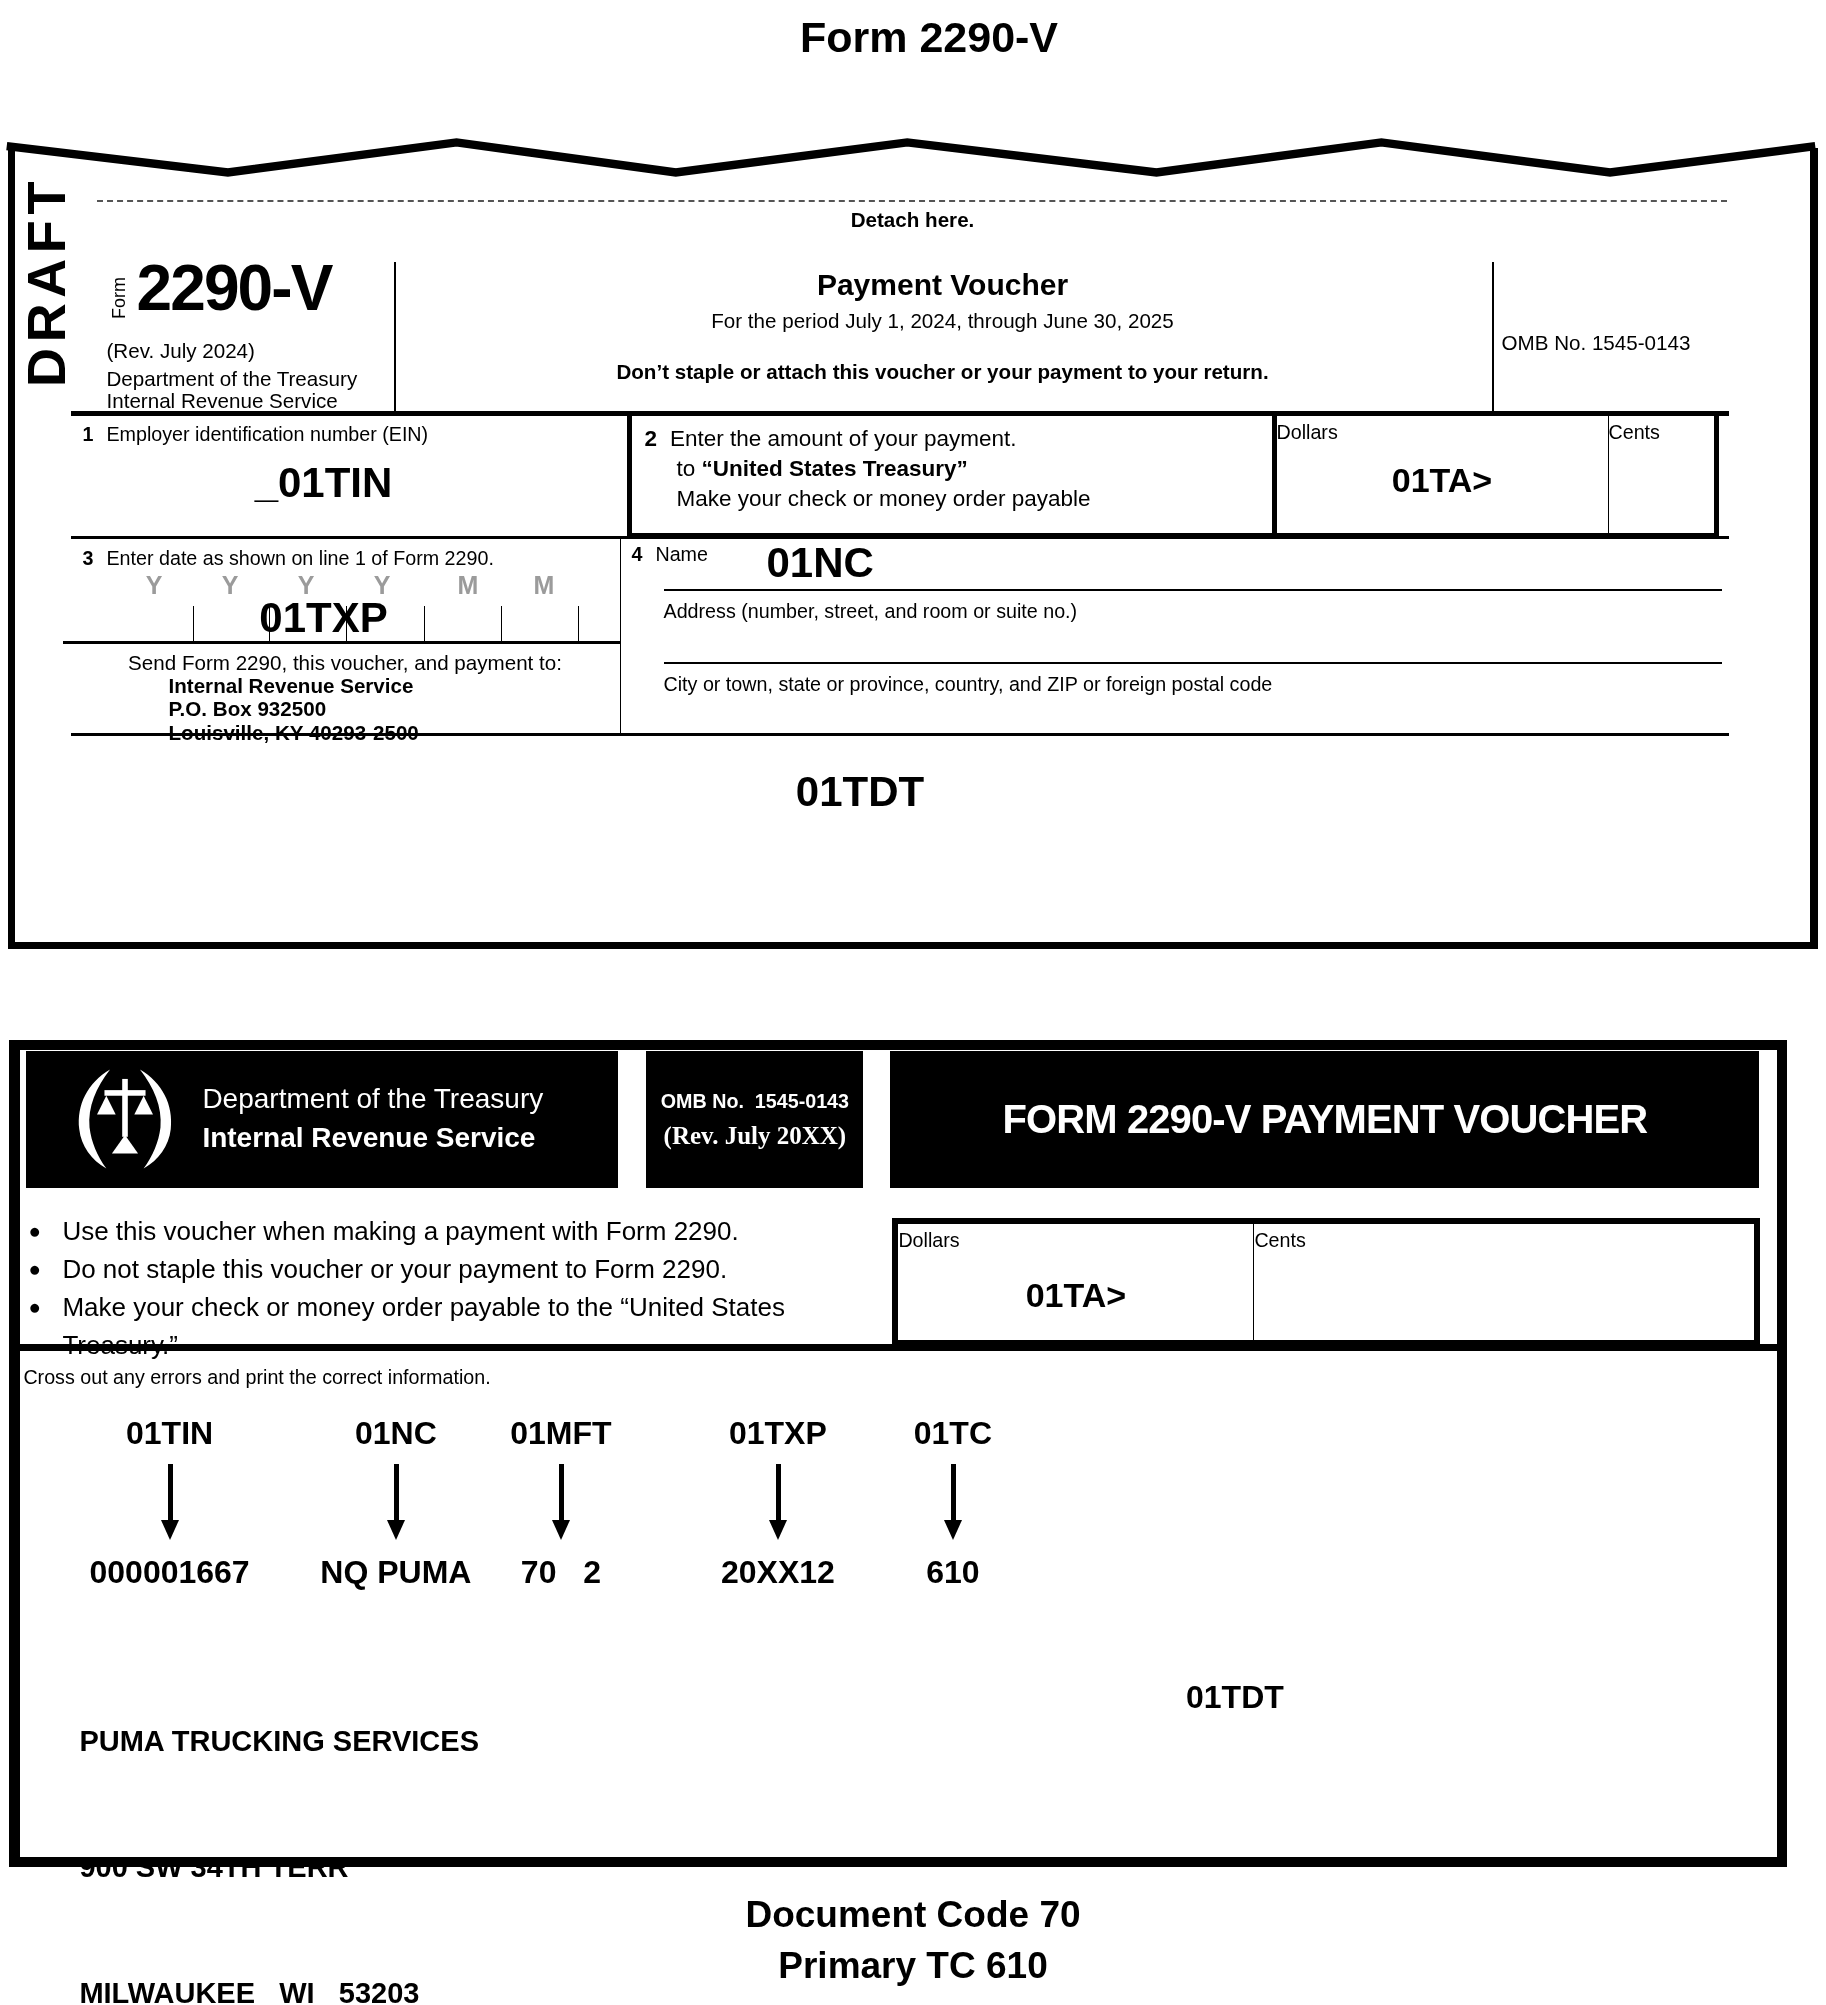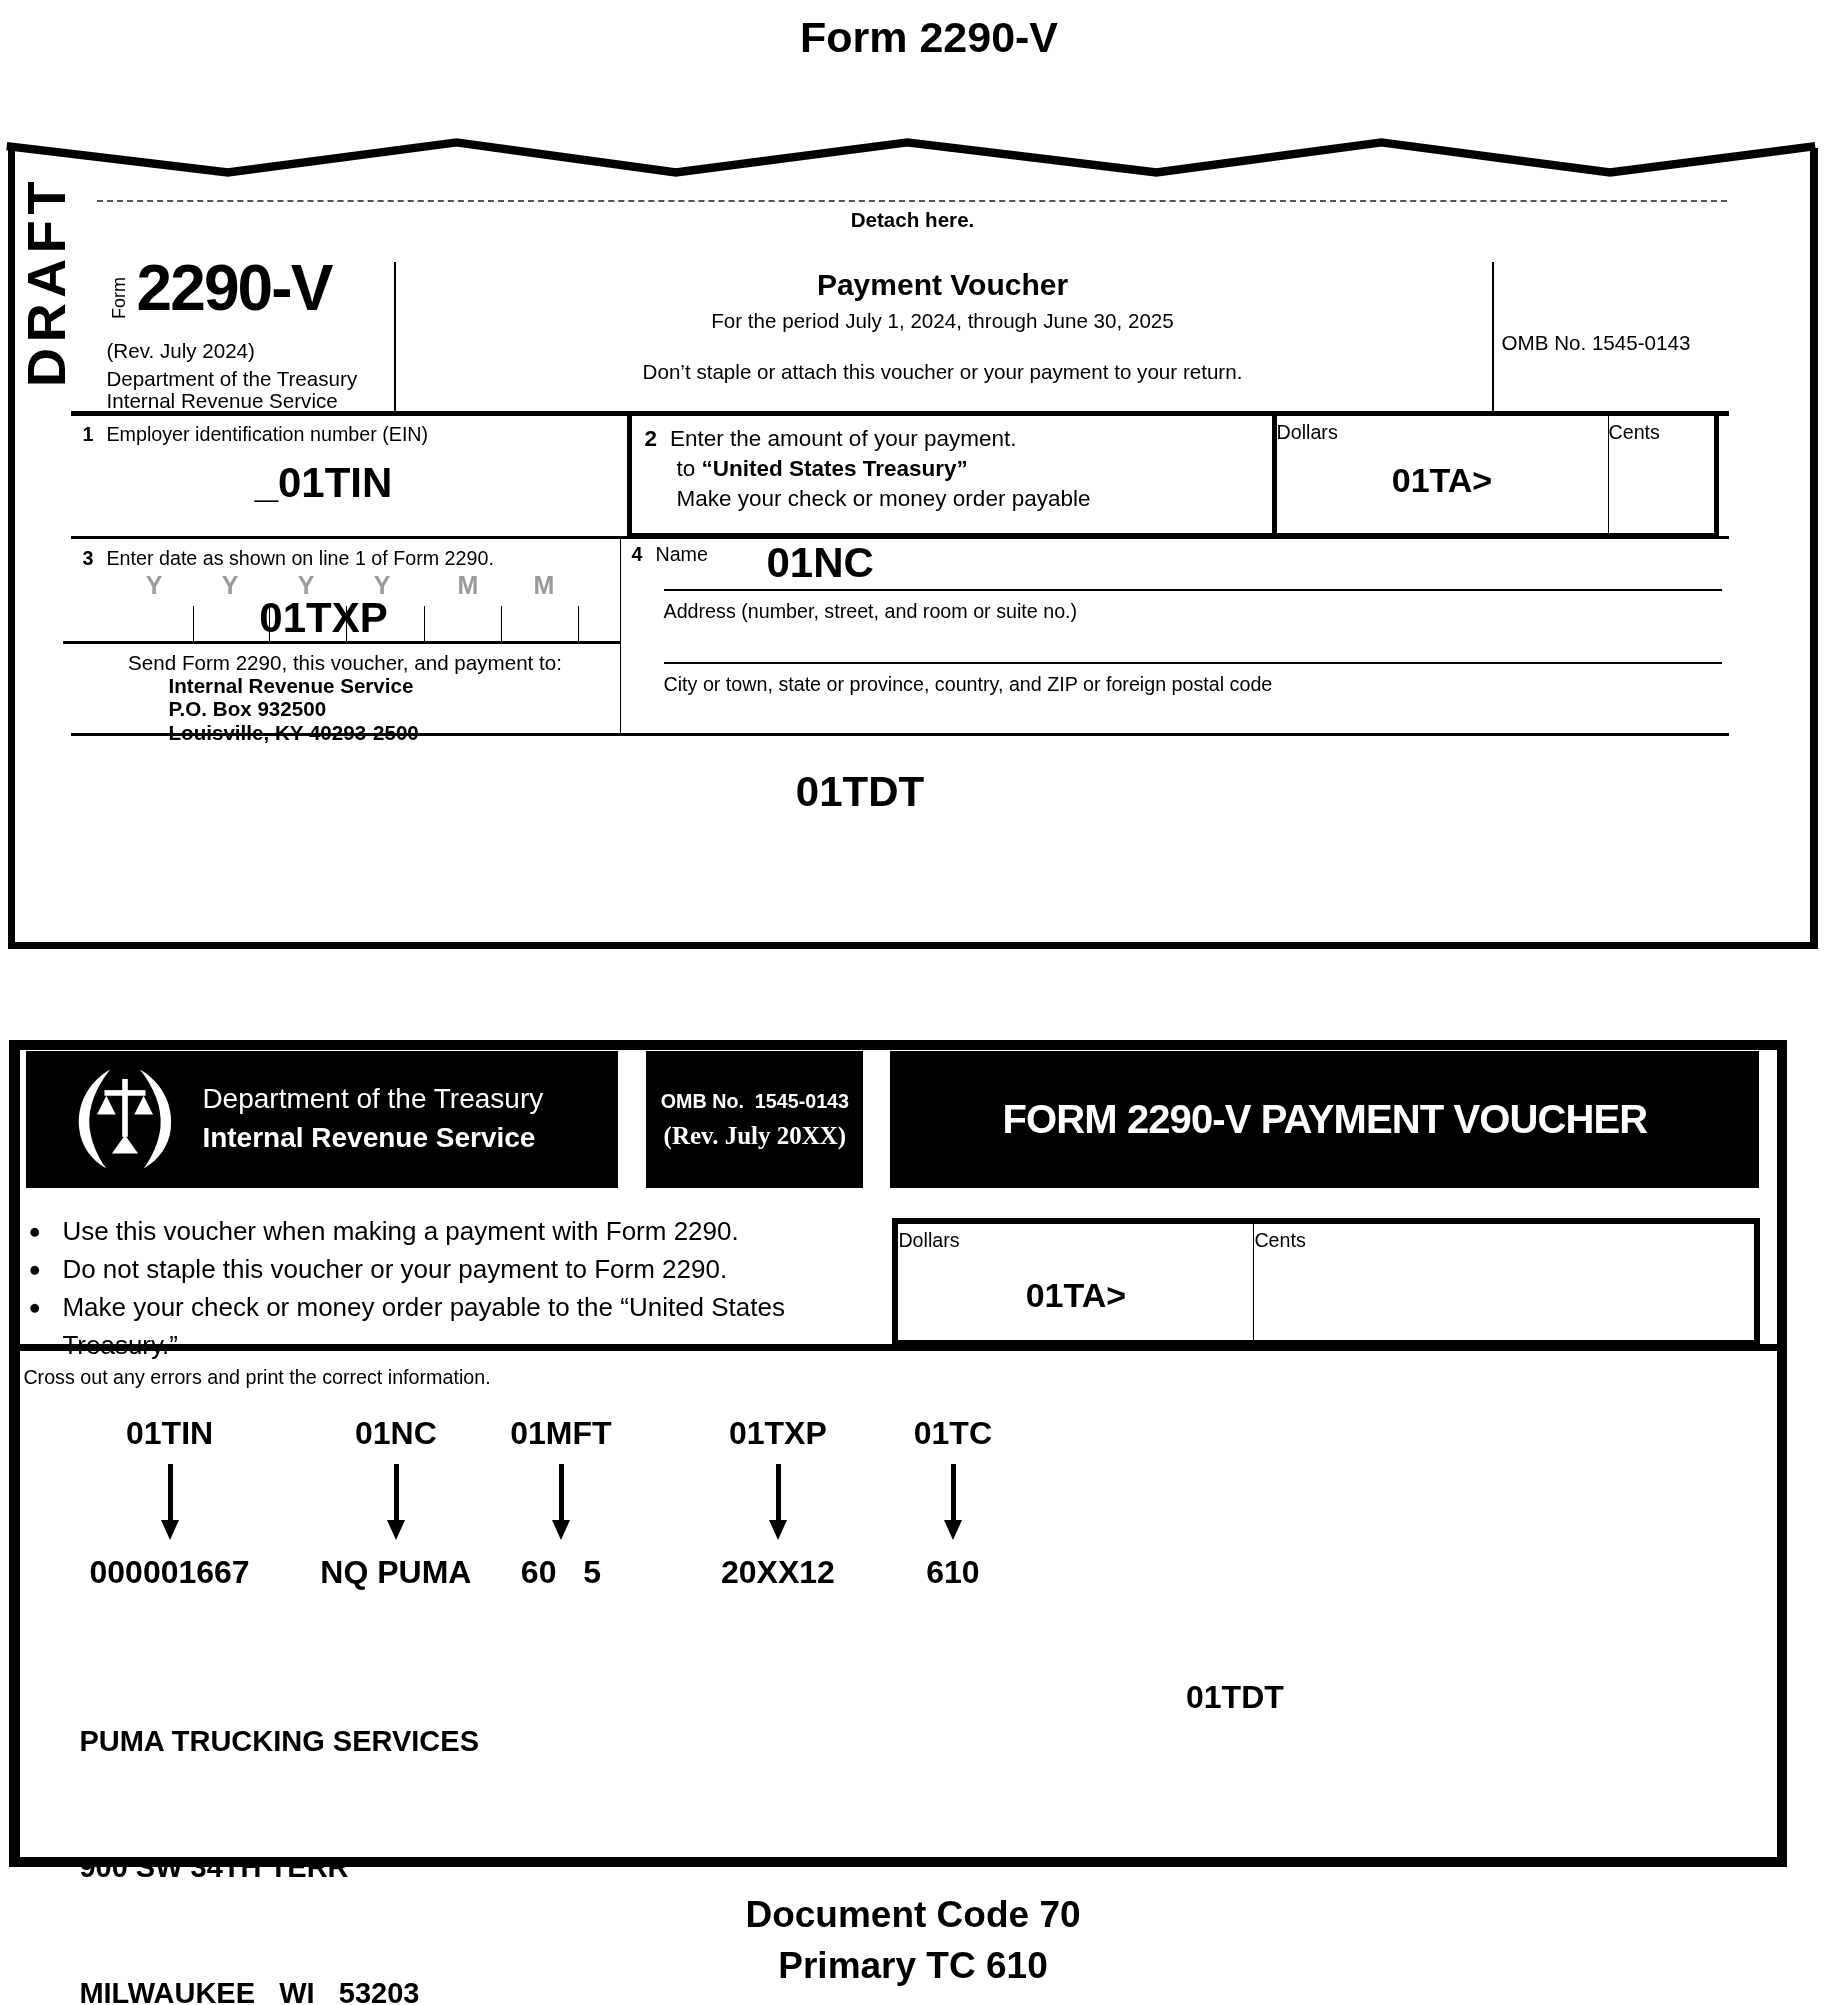--- a/index.html
+++ b/index.html
@@ -22,21 +22,21 @@
 
   .form-vert{left:101px;top:135px;font-size:18px;writing-mode:vertical-rl;transform:rotate(180deg);}
   .form-num{left:129px;top:109px;font-size:64px;font-weight:900;letter-spacing:-1.9px;}
   .rev1{left:99px;top:197px;font-size:20.6px;}
   .dept1{left:99px;top:225px;font-size:20.6px;}
   .agency1{left:99px;top:247px;font-size:20.6px;}
   .vline{position:absolute;width:2.8px;background:#000;}
   .pv-title{left:386px;top:126px;width:1098px;text-align:center;font-size:30px;font-weight:700;}
   .pv-period{left:386px;top:167px;width:1098px;text-align:center;font-size:20.6px;}
   .pv-see{left:386px;top:193px;width:1098px;text-align:center;font-size:20.6px;font-weight:700;}
-  .pv-staple{left:386px;top:218px;width:1098px;text-align:center;font-size:20.6px;font-weight:400;}
+  .pv-staple{left:386px;top:218px;width:1098px;text-align:center;font-size:20.6px;font-weight:700;}
   .omb1{left:1494px;top:189px;width:225px;font-size:20.6px;}
   .hline{position:absolute;background:#000;}
   .lbl{font-size:19.7px;}
   .num{font-weight:700;margin-right:13px;}
   .bigval{font-size:42px;font-weight:700;}
 
   .amtbox1{left:619px;top:269px;width:1092px;height:127px;border:5.6px solid #000;
            box-sizing:border-box;display:flex;}
   .amt-text{width:645px;border-right:5.6px solid #000;box-sizing:border-box;
             padding:7.5px 0 0 13px;font-size:22.5px;line-height:30px;}
@@ -232,21 +232,21 @@
       <div class="fval pre">000001667</div>
     </div>
     <div class="fieldcol" style="left:246px;top:375px;">
       <div class="fcode">01NC</div>
       <div class="farrow"></div>
       <div class="fval pre">NQ PUMA</div>
     </div>
     <div class="fieldcol" style="left:411px;top:375px;">
       <div class="fcode">01MFT</div>
       <div class="farrow"></div>
-      <div class="fval pre">60   5</div>
+      <div class="fval pre">70   2</div>
     </div>
     <div class="fieldcol" style="left:628px;top:375px;">
       <div class="fcode">01TXP</div>
       <div class="farrow"></div>
       <div class="fval pre">20XX12</div>
     </div>
     <div class="fieldcol" style="left:803px;top:375px;">
       <div class="fcode">01TC</div>
       <div class="farrow"></div>
       <div class="fval pre">610</div>

